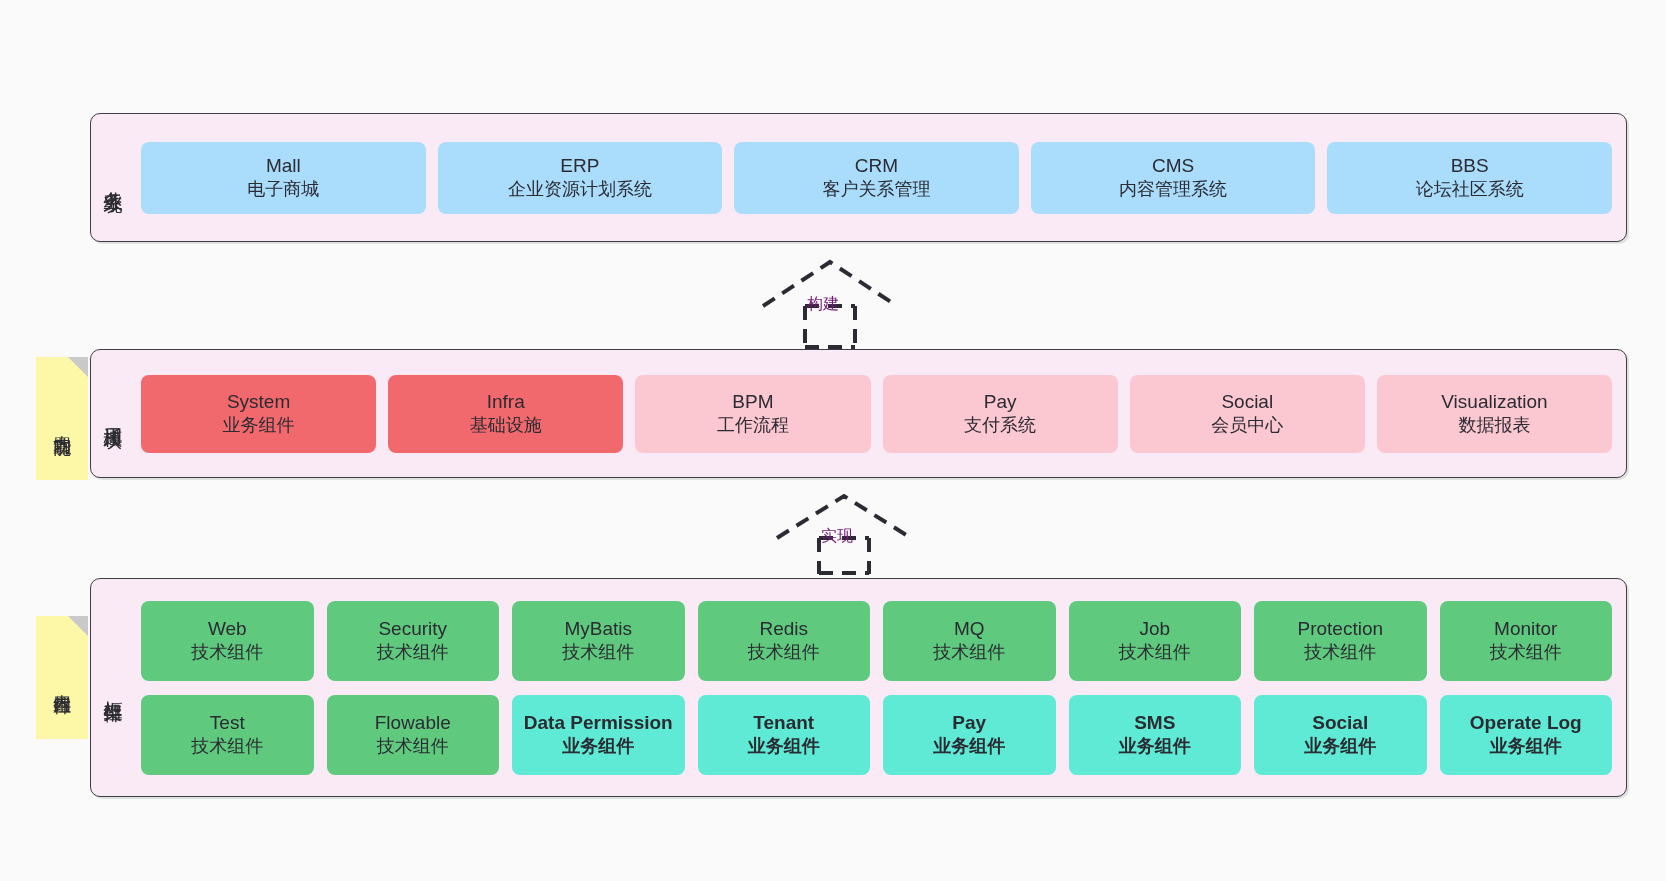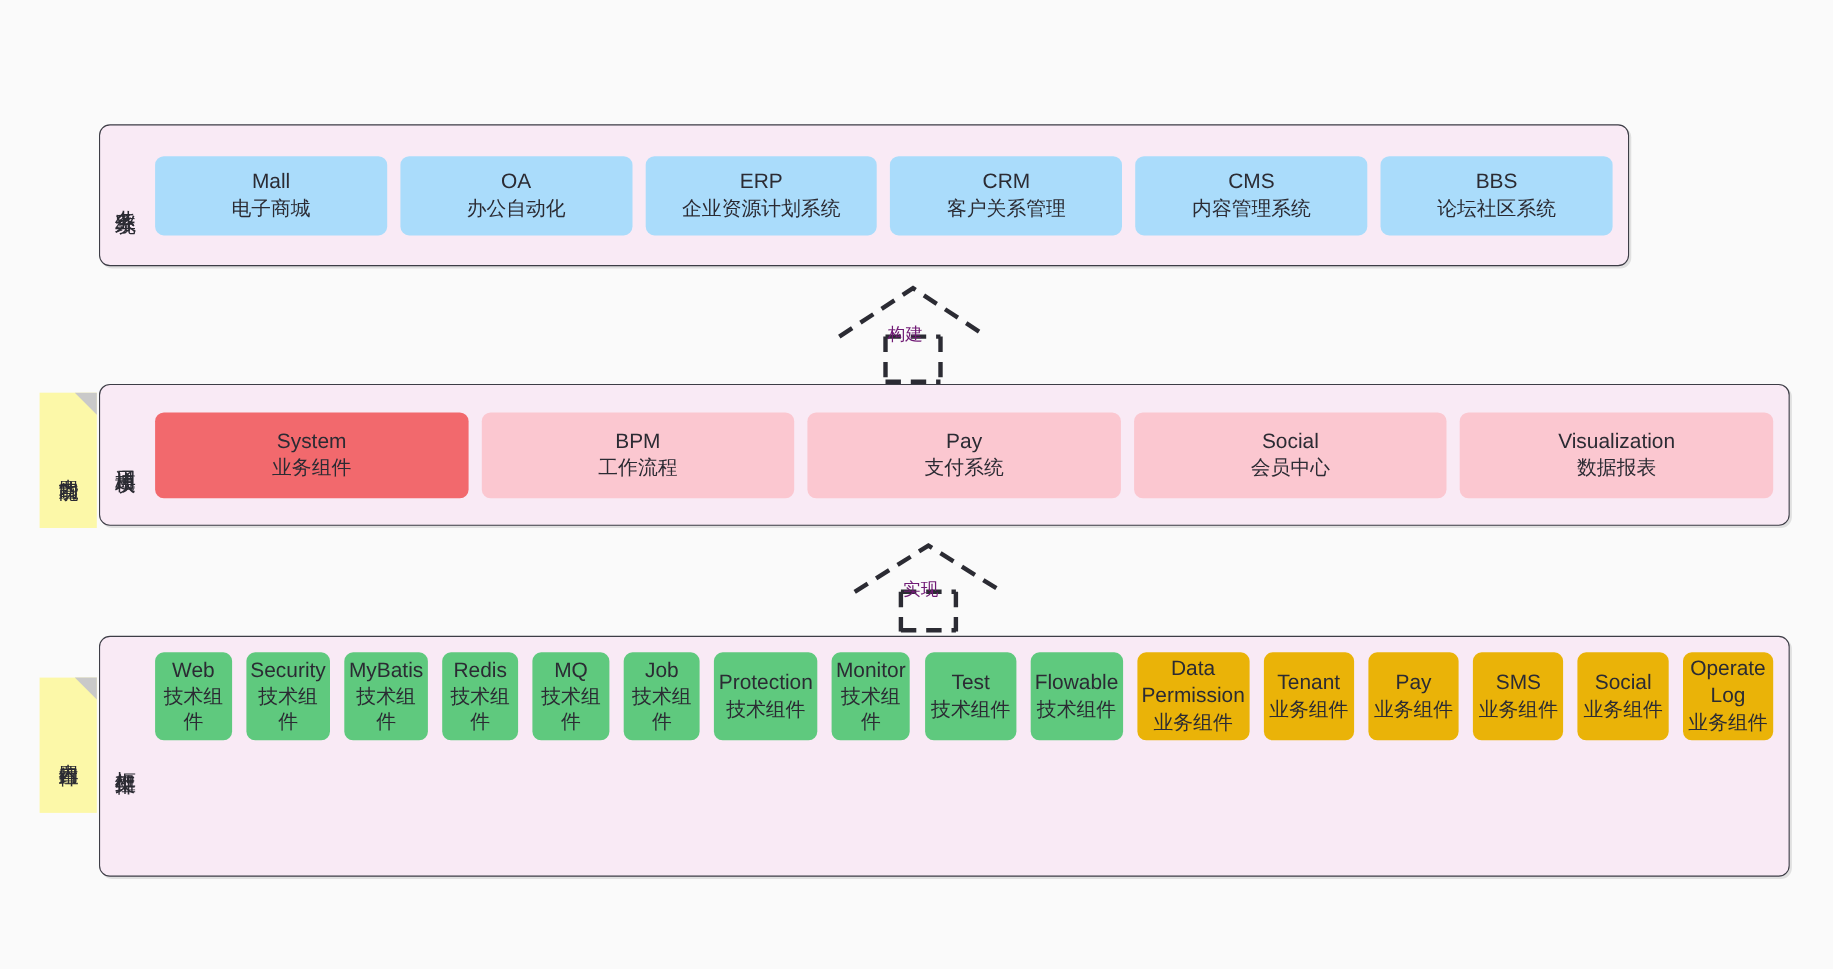--- a/index.html
+++ b/index.html
@@ -38,20 +38,21 @@
   .layer-body {
     flex: 1 1 auto;
     display: flex;
     align-items: center;
     gap: 12px;
     padding: 12px 14px 12px 6px;
   }
   .grid-body {
     flex: 1 1 auto;
     display: flex;
+    flex-direction: column;
     justify-content: center;
     gap: 14px;
     padding: 14px 14px 14px 6px;
   }
   .grid-row { display: flex; gap: 13px; }
 
   
   .card {
     flex: 1 1 0;
     border-radius: 8px;
@@ -67,21 +68,21 @@
   .card .en { font-size: 19px; }
   .card .cn { font-size: 18px; }
   .r1 .card { height: 72px; }
   .r2 .card { height: 78px; }
   .r3 .card { height: 80px; }
 
   .c-blue      { background: #aadcfb; }
   .c-red       { background: #f2696d; }
   .c-pink      { background: #fbc7d0; }
   .c-green     { background: #5fc97e; }
-  .c-lightgreen{ background: #eab308; }
+  .c-lightgreen{ background: #5eead4; font-weight: bold; }
 
   
   .note {
     position: absolute;
     width: 52px;
     background: #fcf8a8;
     color: #2b2b33;
     font-size: 18px;
     letter-spacing: 1px;
     line-height: 1.26;
@@ -109,31 +110,27 @@
     color: #701a75;
     background: transparent;
     white-space: nowrap;
   }
 </style>
 </head>
 <body>
 
 <div id="stage">
 
-  <div class="layer r1" style="left:90px; top:113px; width:1391px; height:129px;">
+  <div class="layer r1" style="left:90px; top:113px; width:1537px; height:129px;">
     <div class="layer-title">业务系统</div>
     <div class="layer-body">
 
       <div class="card c-blue">
         <span class="en">Mall</span>
         <span class="cn">电子商城</span>
-      </div>
-      <div class="card c-blue">
-        <span class="en">OA</span>
-        <span class="cn">办公自动化</span>
       </div>
       <div class="card c-blue">
         <span class="en">ERP</span>
         <span class="cn">企业资源计划系统</span>
       </div>
       <div class="card c-blue">
         <span class="en">CRM</span>
         <span class="cn">客户关系管理</span>
       </div>
       <div class="card c-blue">
@@ -162,20 +159,24 @@
   </div>
 
   <div class="layer r2" style="left:90px; top:349px; width:1537px; height:129px;">
     <div class="layer-title">通用模块</div>
     <div class="layer-body">
 
       <div class="card c-red">
         <span class="en">System</span>
         <span class="cn">业务组件</span>
       </div>
+      <div class="card c-red">
+        <span class="en">Infra</span>
+        <span class="cn">基础设施</span>
+      </div>
       <div class="card c-pink">
         <span class="en">BPM</span>
         <span class="cn">工作流程</span>
       </div>
       <div class="card c-pink">
         <span class="en">Pay</span>
         <span class="cn">支付系统</span>
       </div>
       <div class="card c-pink">
         <span class="en">Social</span>

